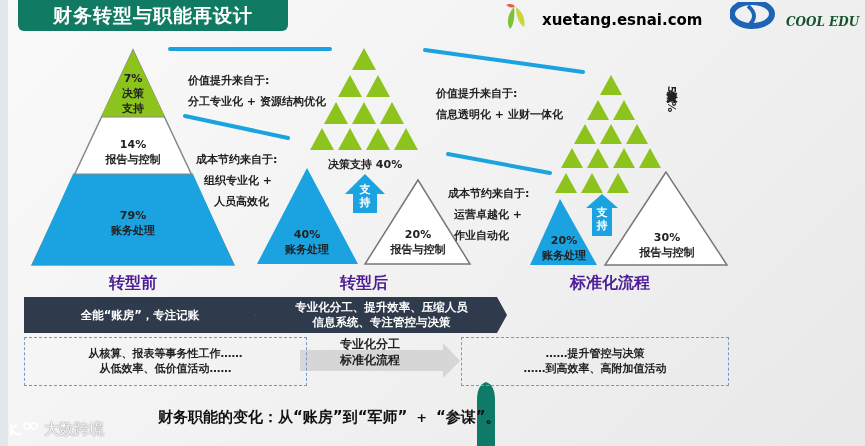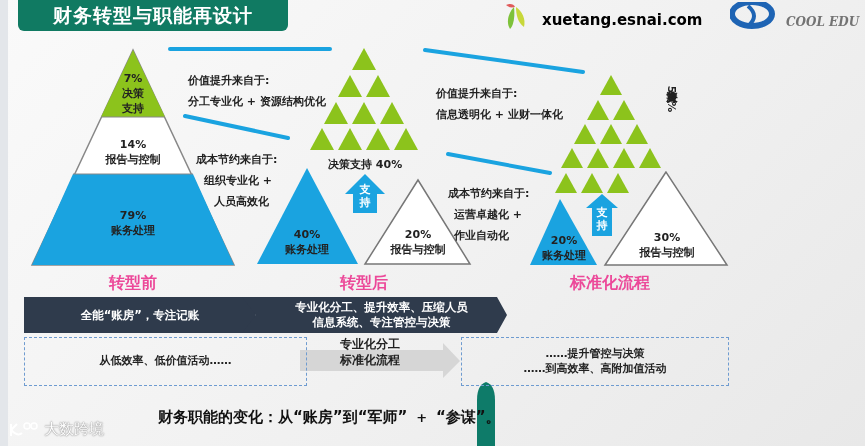--- a/index.html
+++ b/index.html
@@ -17,26 +17,26 @@
     left: 18px; top: 0; width: 270px; height: 31px;
     background: #107a62; border-radius: 0 0 6px 6px;
     color: #fff; font-weight: bold; font-size: 19px;
     display: flex; align-items: center; justify-content: center; letter-spacing: 1px;
   }
 
   .logo-xuetang { left: 500px; top: 0; height: 32px; display: flex; align-items: center; }
   .logo-xuetang .leaf { width: 30px; height: 30px; position: relative; }
   .logo-xuetang .url { font-size: 15px; color: #000000; margin-left: 12px; font-weight: bold; margin-top: 8px; }
   .logo-cool { left: 730px; top: 0; height: 32px; display: flex; align-items: center; }
-  .logo-cool .cool-text { color: #737373; font-style: italic; font-weight: bold; font-size: 12px; font-family: "DejaVu Serif", serif; margin-left: 8px; margin-top: 12px; }
+  .logo-cool .cool-text { color: #14532d; font-style: italic; font-weight: bold; font-size: 12px; font-family: "DejaVu Serif", serif; margin-left: 8px; margin-top: 12px; }
 
   .label { font-size: 11px; font-weight: bold; color: #222; line-height: 1.35; }
   .center { text-align: center; }
 
-  .stage-title { font-size: 16px; font-weight: bold; color: #ec4899; }
+  .stage-title { font-size: 16px; font-weight: bold; color: #4c1d95; }
 
   .chevron-bar { left: 24px; top: 297px; height: 45px; width: 720px; }
   .chev {
     position: absolute; top: 0; height: 36px; background: #2f3b4c; color: #fff;
     font-size: 11.5px; font-weight: bold; display: flex; align-items: center; justify-content: center;
     text-align: center; line-height: 1.3;
   }
 
   .dash-box { border: 1.5px dashed #6e9bd0; }
   .bottom-text { font-size: 11px; font-weight: bold; color: #222; line-height: 1.35; }
@@ -202,20 +202,21 @@
   <div class="chev" style="left:218px;width:265px;clip-path:polygon(0 0, 255px 0, 265px 50%, 255px 100%, 0 100%, 14px 50%);">
     <div style="padding-left:14px;">
       <div>专业化分工、提升效率、压缩人员</div>
       <div>信息系统、专注管控与决策</div>
     </div>
   </div>
 </div>
 
 <div class="abs dash-box" style="left:24px;top:337px;width:283px;height:49px;display:flex;align-items:center;justify-content:center;">
   <div class="bottom-text center">
+    <div>从核算、报表等事务性工作……</div>
     <div>从低效率、低价值活动……</div>
   </div>
 </div>
 <div class="abs bottom-text center" style="left:320px;top:337px;width:100px;line-height:1.3;font-size:12px;">
   <div>专业化分工</div>
   <div>标准化流程</div>
 </div>
 <div class="abs dash-box" style="left:461px;top:337px;width:268px;height:49px;display:flex;align-items:center;justify-content:center;">
   <div class="bottom-text center">
     <div>……提升管控与决策</div>

